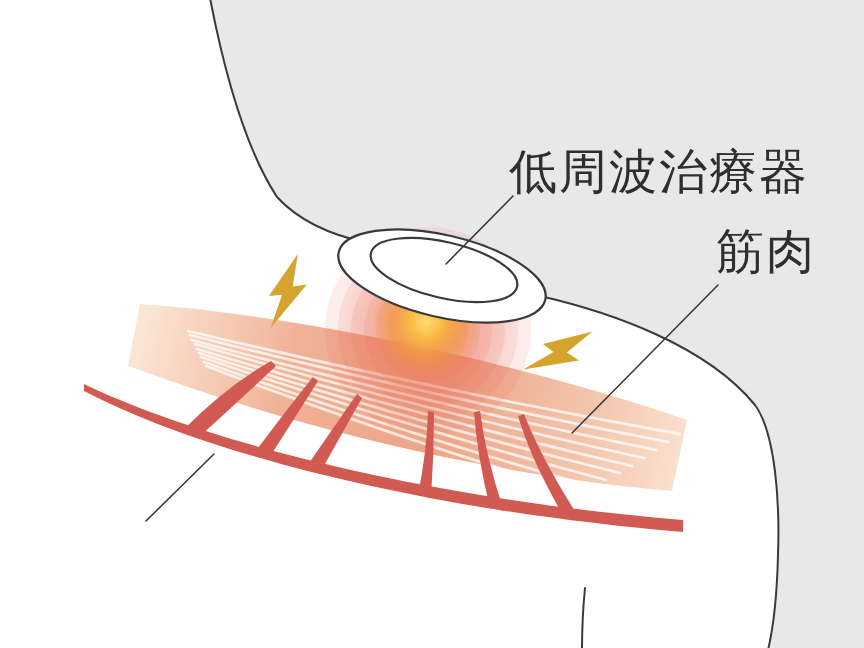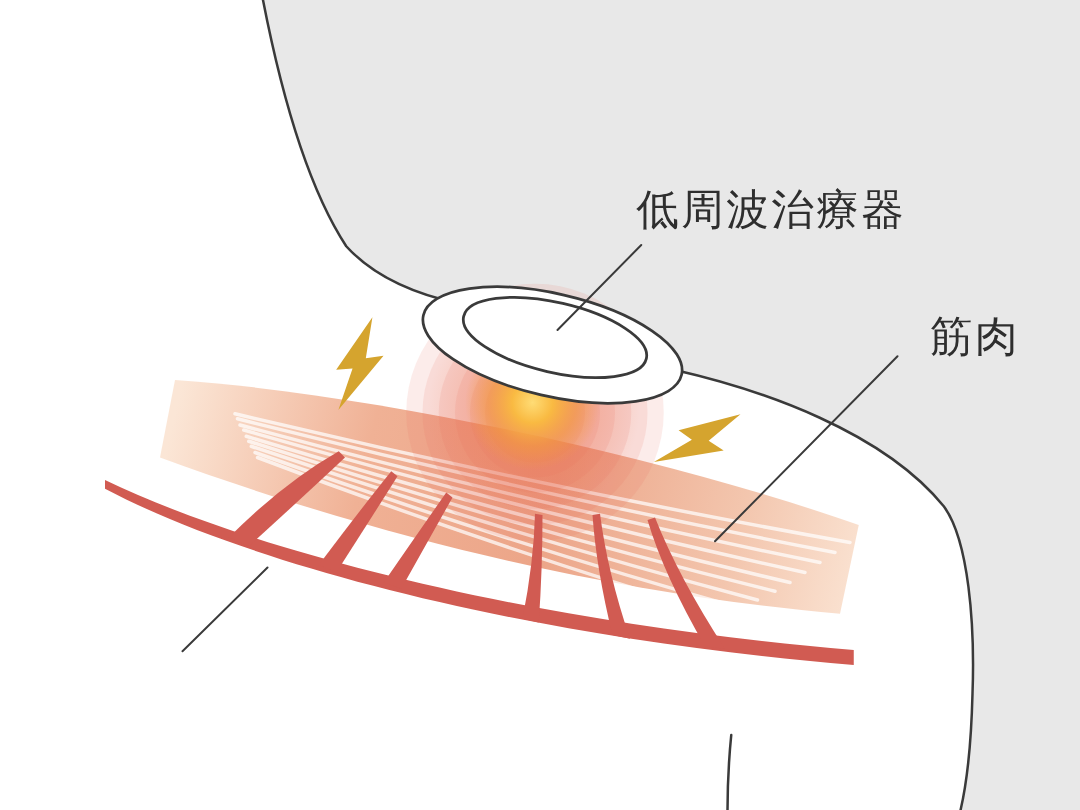--- a/index.html
+++ b/index.html
@@ -16,32 +16,32 @@
     background: #E8E8E8;
   }
   .canvas svg.scene {
     position: absolute;
     left: 0;
     top: 0;
     display: block;
   }
   .label {
     position: absolute;
-    font-family: Liberation Sans, sans-serif;
-    font-size: 34px;
+    font-family: Liberation Mono, monospace;
+    font-size: 48px;
     line-height: 1.0;
     color: #2E2E2E;
     letter-spacing: 2px;
     white-space: nowrap;
     z-index: 5;
     user-select: none;
     text-align: right;
   }
   .label-device { left: 509px; top: 151px; }
-  .label-muscle { left: 716px; top: 253px; margin-left: 28px; }
+  .label-muscle { left: 716px; top: 231px; }
   .label-vessel { left: 130px; top: 522px; }
 </style>
 </head>
 <body>
 
 <div class="canvas">
 
   <svg class="scene" width="864" height="648" viewBox="0 0 864 648">
 
     <defs>

